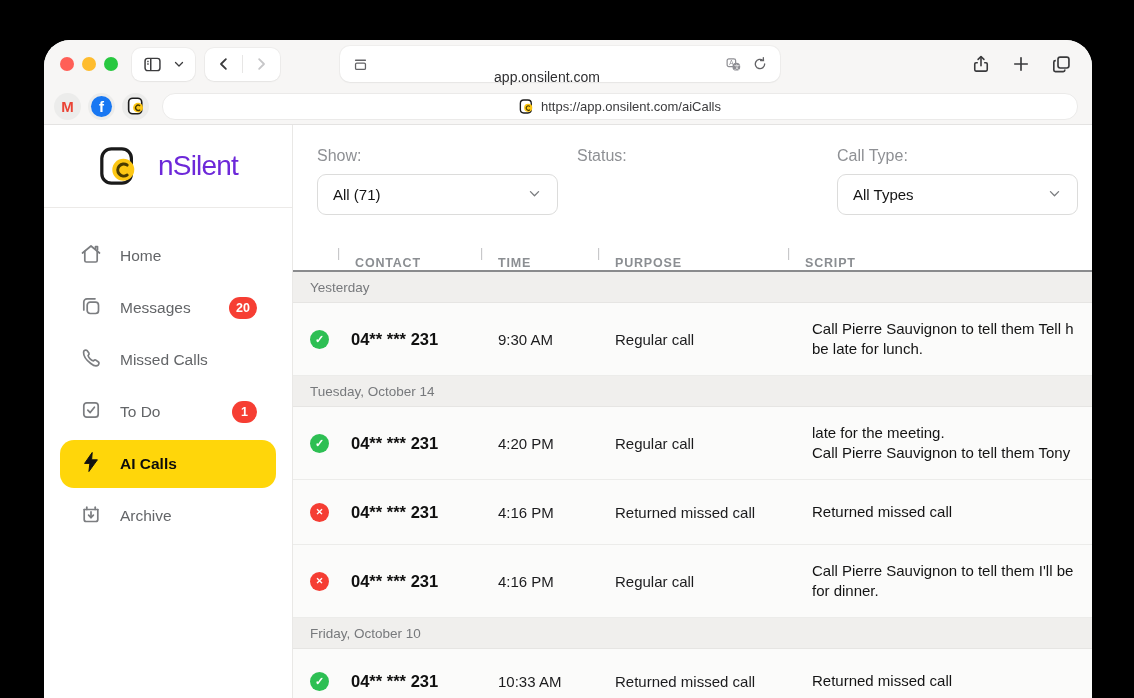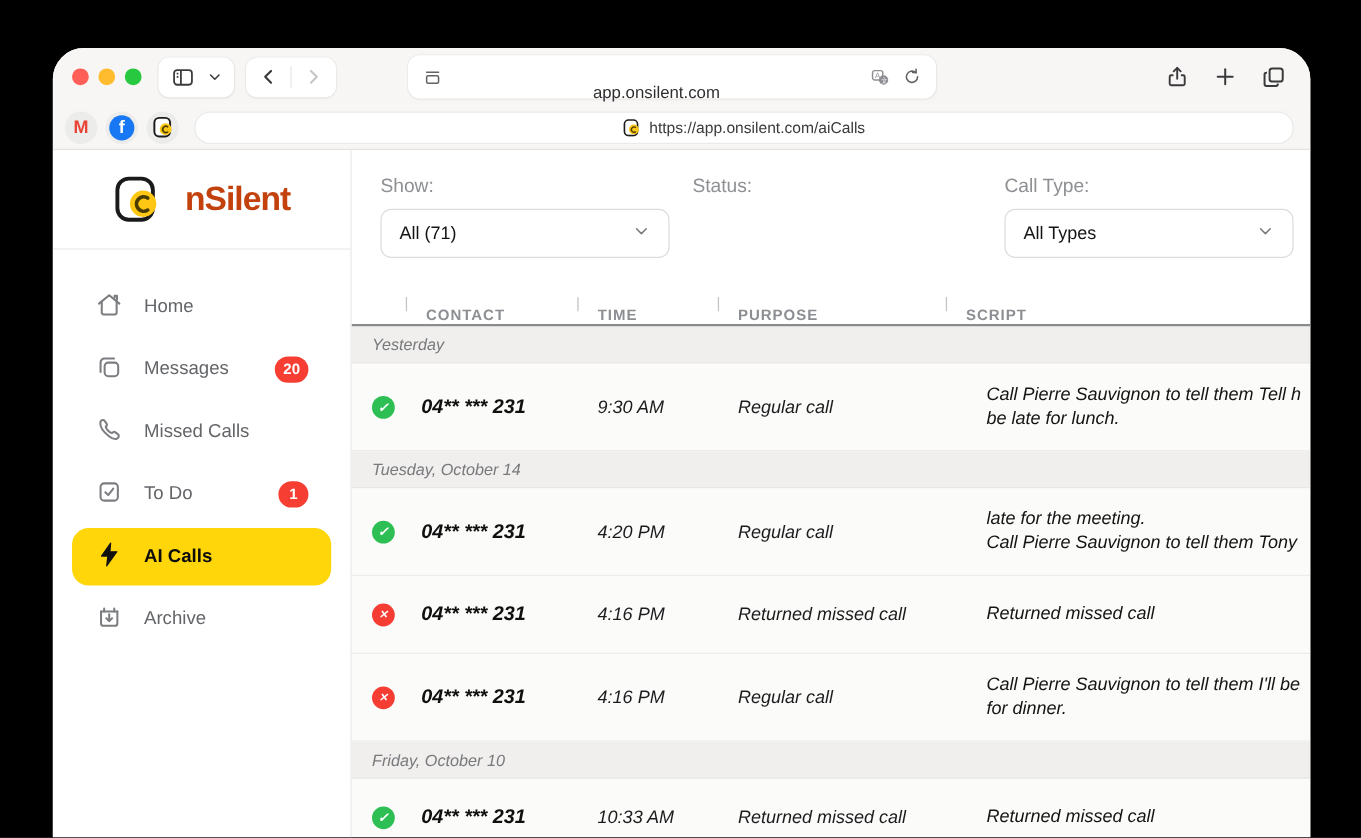--- a/index.html
+++ b/index.html
@@ -36,21 +36,21 @@
   .gm { color:#ea4335; font-weight:800; font-size:15px; }
   .urlbar2 { flex:1; height:27px; margin:0 4px 0 6px; background:#fff; border:1px solid #ebeae9;
              border-radius:13px; display:flex; align-items:center; justify-content:center; gap:7px;
              font-size:13px; color:#3b3b3d; }
 
   
   .content { flex:1; display:flex; min-height:0; background:#fff; }
   .sidebar { flex:0 0 249px; border-right:1px solid #e9e8e6; display:flex; flex-direction:column; background:#fff; }
   .logo-row { flex:0 0 83px; display:flex; align-items:center; justify-content:center;
               border-bottom:1px solid #eceae8; }
-  .logo-text { font-size:28px; font-weight:700; color:#c2410c; letter-spacing:-0.8px; margin-left:18px; }
+  .logo-text { font-size:28px; font-weight:400; color:#6d28d9; letter-spacing:-0.8px; margin-left:18px; }
   .nav { padding:24px 16px; display:flex; flex-direction:column; gap:4px; }
   .nav-item { height:48px; display:flex; align-items:center; gap:17px; padding:0 19px;
               border-radius:14px; color:#636568; font-size:15.5px; cursor:pointer; }
   .nav-item .ni-label { white-space:nowrap; }
   .nav-item.active { background:#ffd60a; color:#0c0c0c; font-weight:700; }
   .badge { margin-left:auto; background:#f63e33; color:#fff; font-size:12.5px; font-weight:700;
            border-radius:999px; min-width:25px; height:22px; display:flex; align-items:center;
            justify-content:center; padding:0 7px; }
 
   .main { flex:1; min-width:0; display:flex; flex-direction:column; overflow:hidden; }
@@ -65,36 +65,36 @@
            font-size:12.5px; font-weight:700; color:#8b8e92; letter-spacing:0.8px; }
   .th { display:flex; align-items:center; }
   .th .pipe { color:#c3c3c5; font-weight:400; }
   .th .lbl { margin-left:14px;margin-top:20px; }
   .col-status { width:44px; flex:0 0 44px; }
   .col-contact { width:143px; flex:0 0 143px; }
   .col-time { width:117px; flex:0 0 117px; }
   .col-purpose { width:190px; flex:0 0 190px; }
   .col-script { flex:1; min-width:0; }
 
-  .tbody { flex:1; overflow:hidden;font-style:italic; }
+  .tbody { flex:1; overflow:hidden; }
   .group-header { height:31px; background:#f0efed; border-bottom:1px solid #e6e5e3;
                   display:flex; align-items:center; padding-left:17px; font-size:13.5px; color:#77797c; }
   .row { display:flex; align-items:center; background:#fbfbfa; border-bottom:1px solid #ececea;
          min-height:65px; padding:16px 0; cursor:pointer; }
   .cell { font-size:15px; color:#1c1c1e; }
   .cell-status { width:44px; flex:0 0 44px; padding-left:17px; }
   .sdot { width:19px; height:19px; border-radius:50%; color:#fff; display:flex; align-items:center;
           justify-content:center; font-size:11px; font-weight:700; }
   .sdot.ok { background:#2dbf53; }
   .sdot.fail { background:#f53d33; font-size:9px; }
   .cell-contact { width:143px; flex:0 0 143px; padding-left:14px; font-weight:700; font-size:16.5px; color:#101010; }
   .cell-time { width:117px; flex:0 0 117px; padding-left:18px; }
   .cell-purpose { width:190px; flex:0 0 190px; padding-left:18px; }
   .cell-script { flex:1; min-width:0; overflow:hidden; padding-left:25px; line-height:20px; color:#141414; }
-  .cell-script div { white-space:nowrap; overflow:hidden;margin-left:10px; }
+  .cell-script div { white-space:nowrap; overflow:hidden; }
 </style>
 </head>
 <body>
 
 <div class="stage">
   <div class="window">
 
     <div class="toolbar">
       <div class="traffic">
         <div class="dot r"></div>

